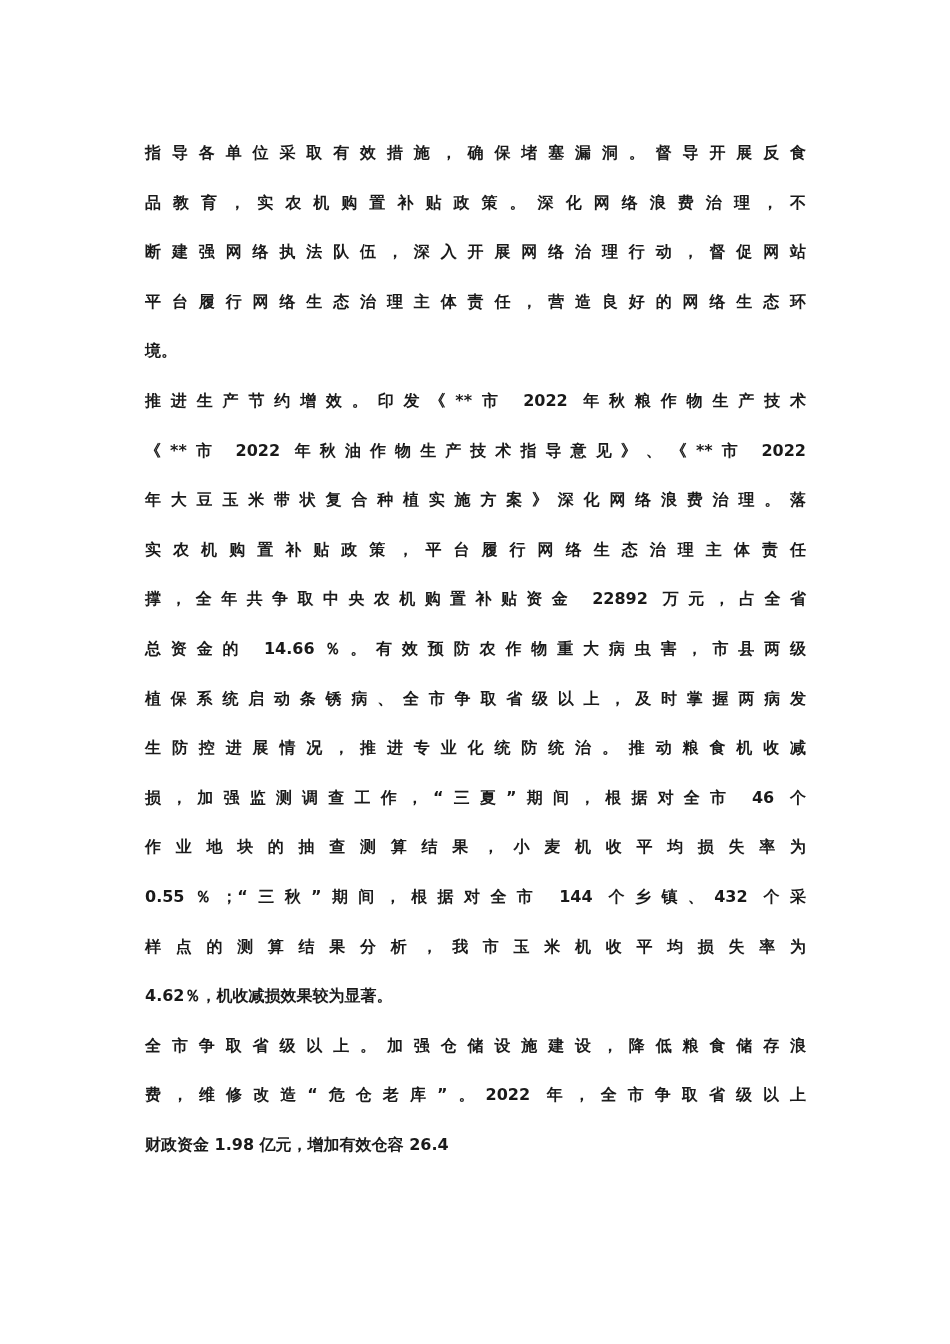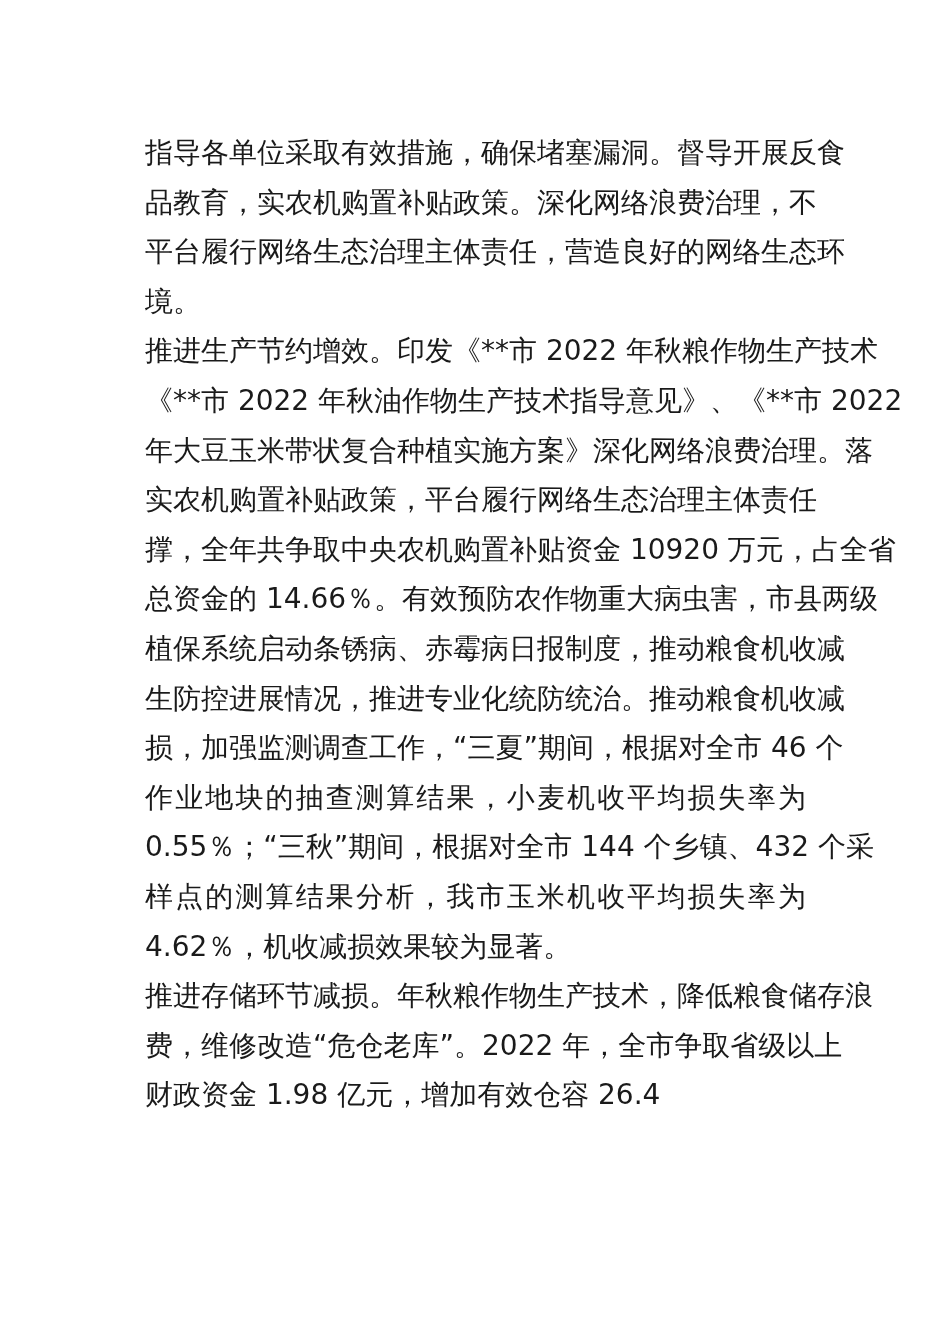--- a/index.html
+++ b/index.html
@@ -25,63 +25,65 @@
     }
     .content {
       position: absolute;
       left: 145px;
       top: 131px;
       width: 661px;
     }
     .line {
       height: 49.6px;
       line-height: 44px;
-      font-size: 28px;
+      font-size: 16px;
       white-space: nowrap;
       text-align: justify;
       text-align-last: justify;
       letter-spacing: 0;
       overflow: visible;
+      font-weight: bold;
     }
     .line.last {
       text-align-last: left;
     }
     .para {
       margin: 0;
     }
   </style>
 </head>
 <body>
 
 <div class="page">
   <div class="content">
 
     <div class="para">
       <div class="line">指导各单位采取有效措施，确保堵塞漏洞。督导开展反食</div>
       <div class="line">品教育，实农机购置补贴政策。深化网络浪费治理，不</div>
+      <div class="line">断建强网络执法队伍，深入开展网络治理行动，督促网站</div>
       <div class="line">平台履行网络生态治理主体责任，营造良好的网络生态环</div>
       <div class="line last">境。</div>
     </div>
 
     <div class="para">
       <div class="line">推进生产节约增效。印发《**市 2022 年秋粮作物生产技术</div>
       <div class="line">《**市 2022 年秋油作物生产技术指导意见》、《**市 2022</div>
       <div class="line">年大豆玉米带状复合种植实施方案》深化网络浪费治理。落</div>
       <div class="line">实农机购置补贴政策，平台履行网络生态治理主体责任</div>
-      <div class="line">撑，全年共争取中央农机购置补贴资金 10920 万元，占全省</div>
+      <div class="line">撑，全年共争取中央农机购置补贴资金 22892 万元，占全省</div>
       <div class="line">总资金的 14.66％。有效预防农作物重大病虫害，市县两级</div>
-      <div class="line">植保系统启动条锈病、赤霉病日报制度，推动粮食机收减</div>
+      <div class="line">植保系统启动条锈病、全市争取省级以上，及时掌握两病发</div>
       <div class="line">生防控进展情况，推进专业化统防统治。推动粮食机收减</div>
       <div class="line">损，加强监测调查工作，“三夏”期间，根据对全市 46 个</div>
       <div class="line">作业地块的抽查测算结果，小麦机收平均损失率为</div>
       <div class="line">0.55％；“三秋”期间，根据对全市 144 个乡镇、432 个采</div>
       <div class="line">样点的测算结果分析，我市玉米机收平均损失率为</div>
       <div class="line last">4.62％，机收减损效果较为显著。</div>
     </div>
 
     <div class="para">
-      <div class="line">推进存储环节减损。年秋粮作物生产技术，降低粮食储存浪</div>
+      <div class="line">全市争取省级以上。加强仓储设施建设，降低粮食储存浪</div>
       <div class="line">费，维修改造“危仓老库”。2022 年，全市争取省级以上</div>
       <div class="line last">财政资金 1.98 亿元，增加有效仓容 26.4</div>
     </div>
 
   </div>
 </div>
 
 </body></html>

